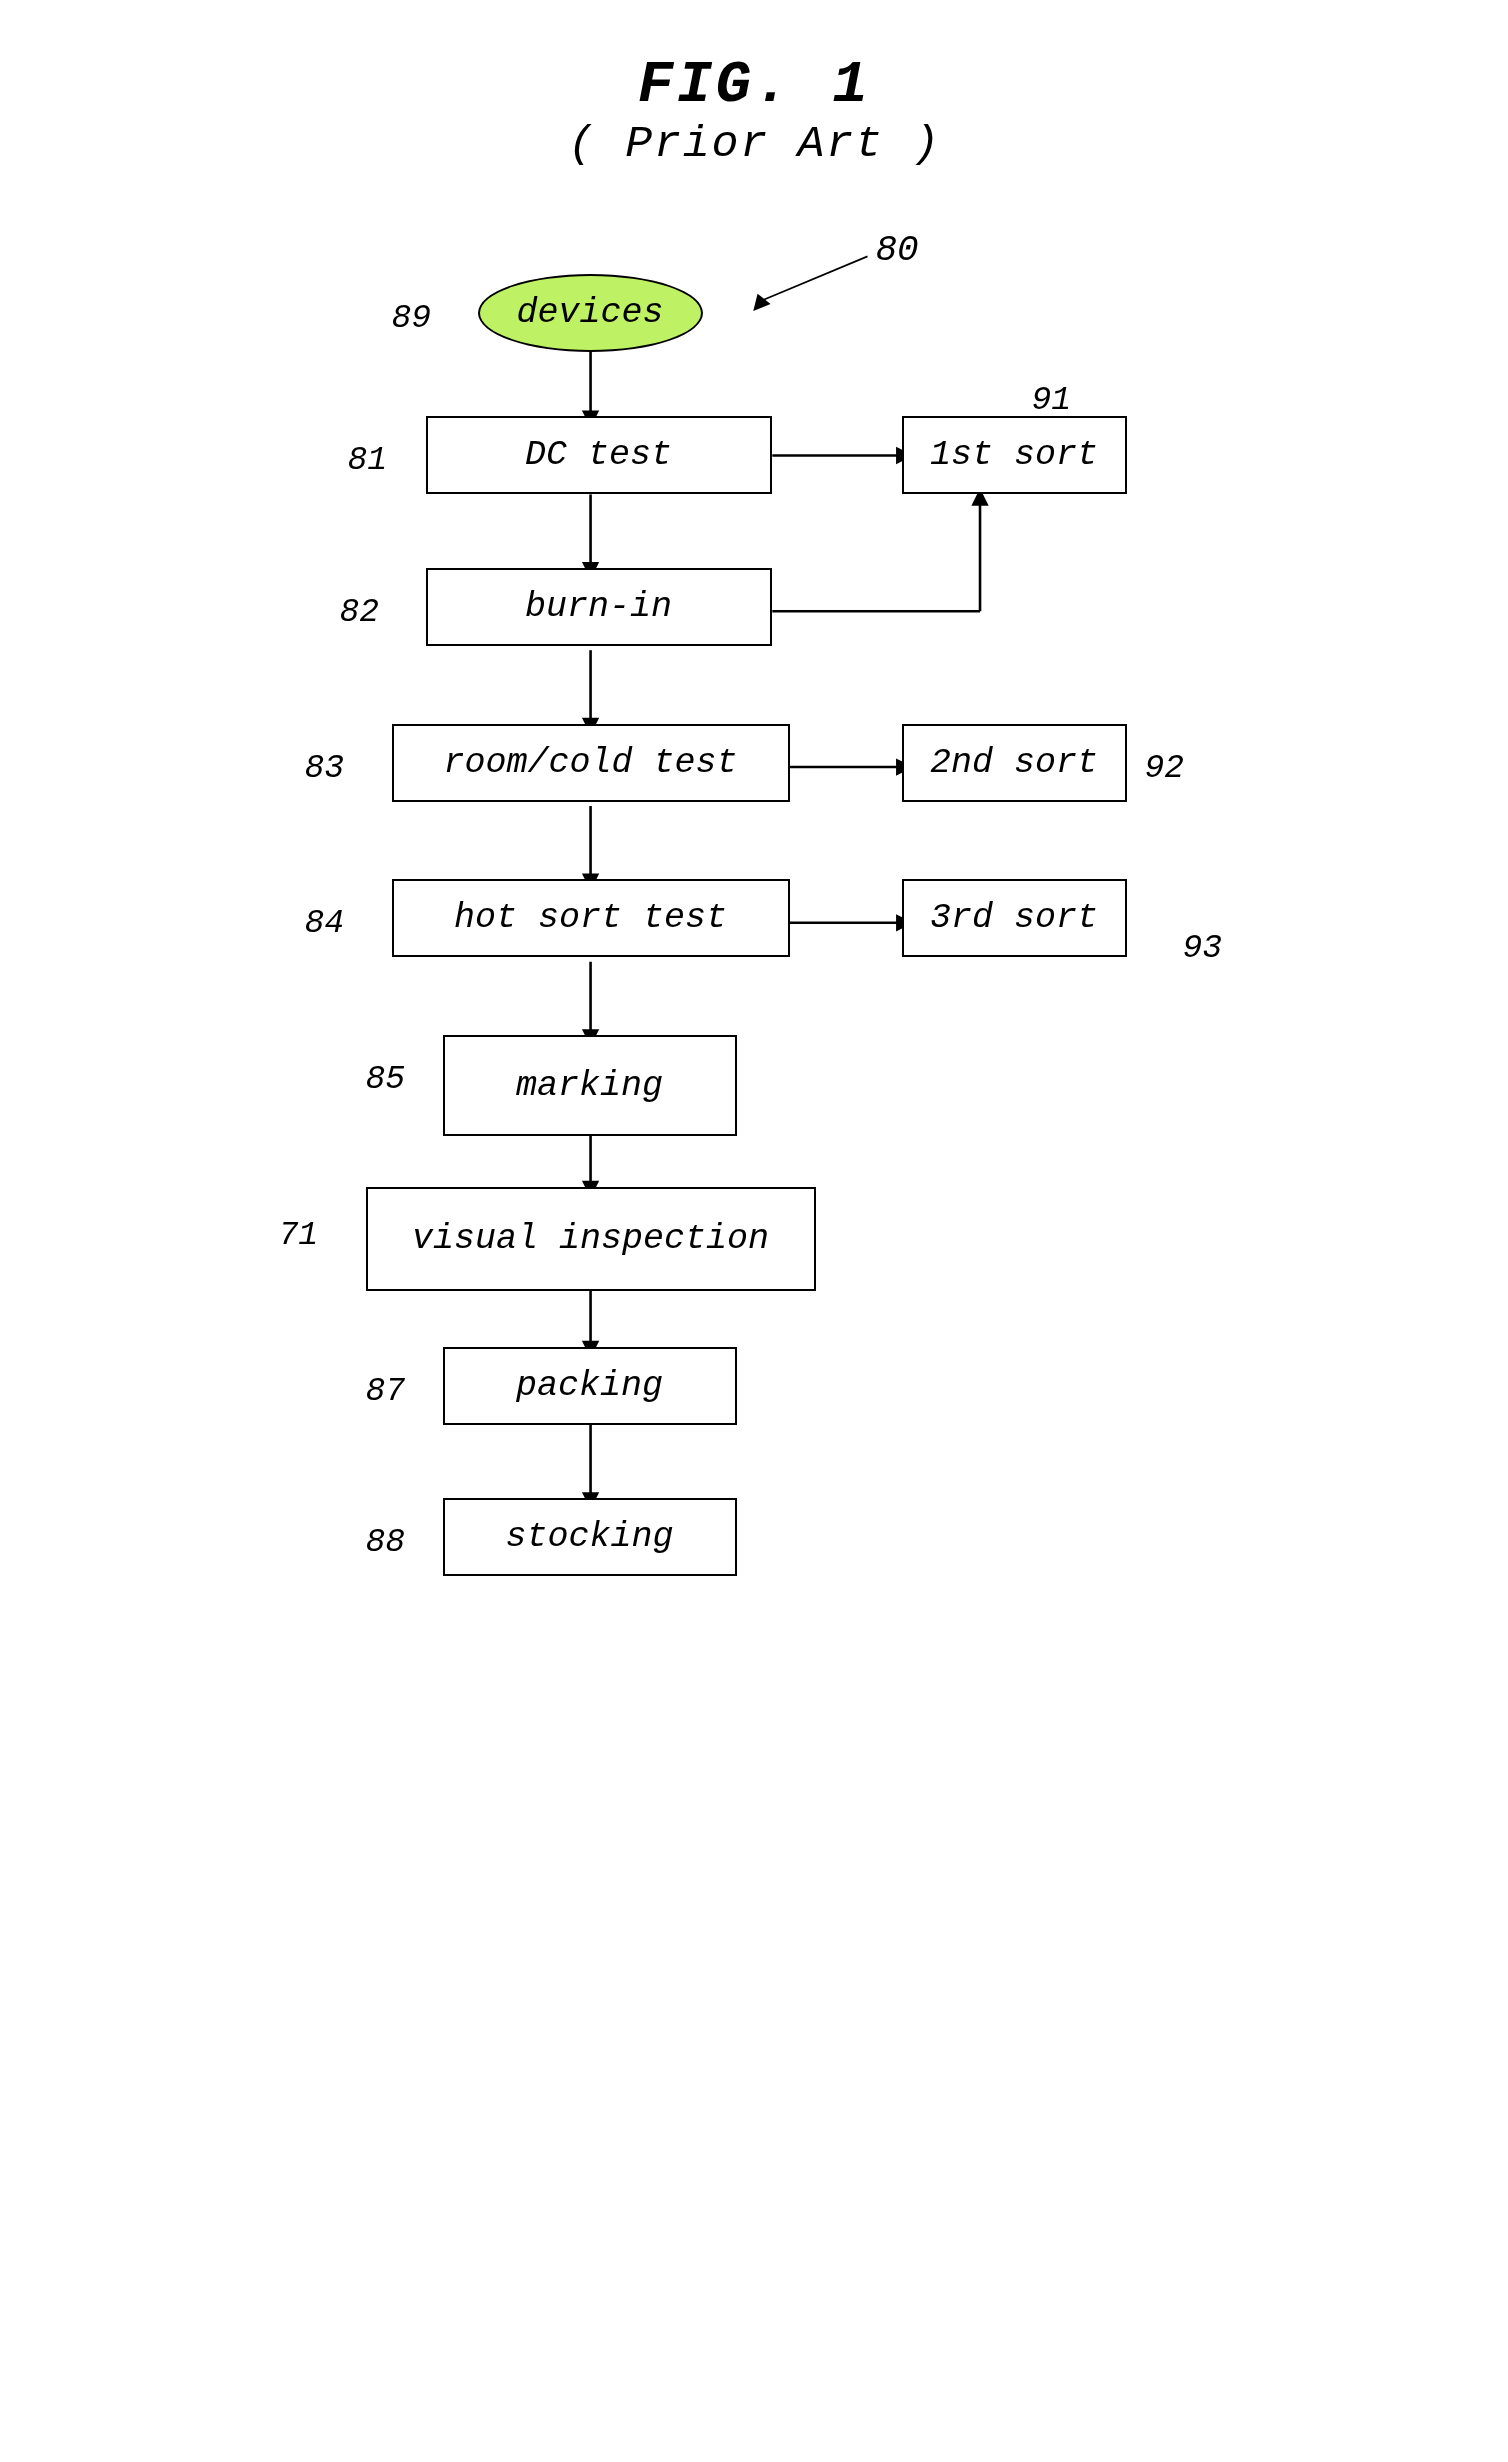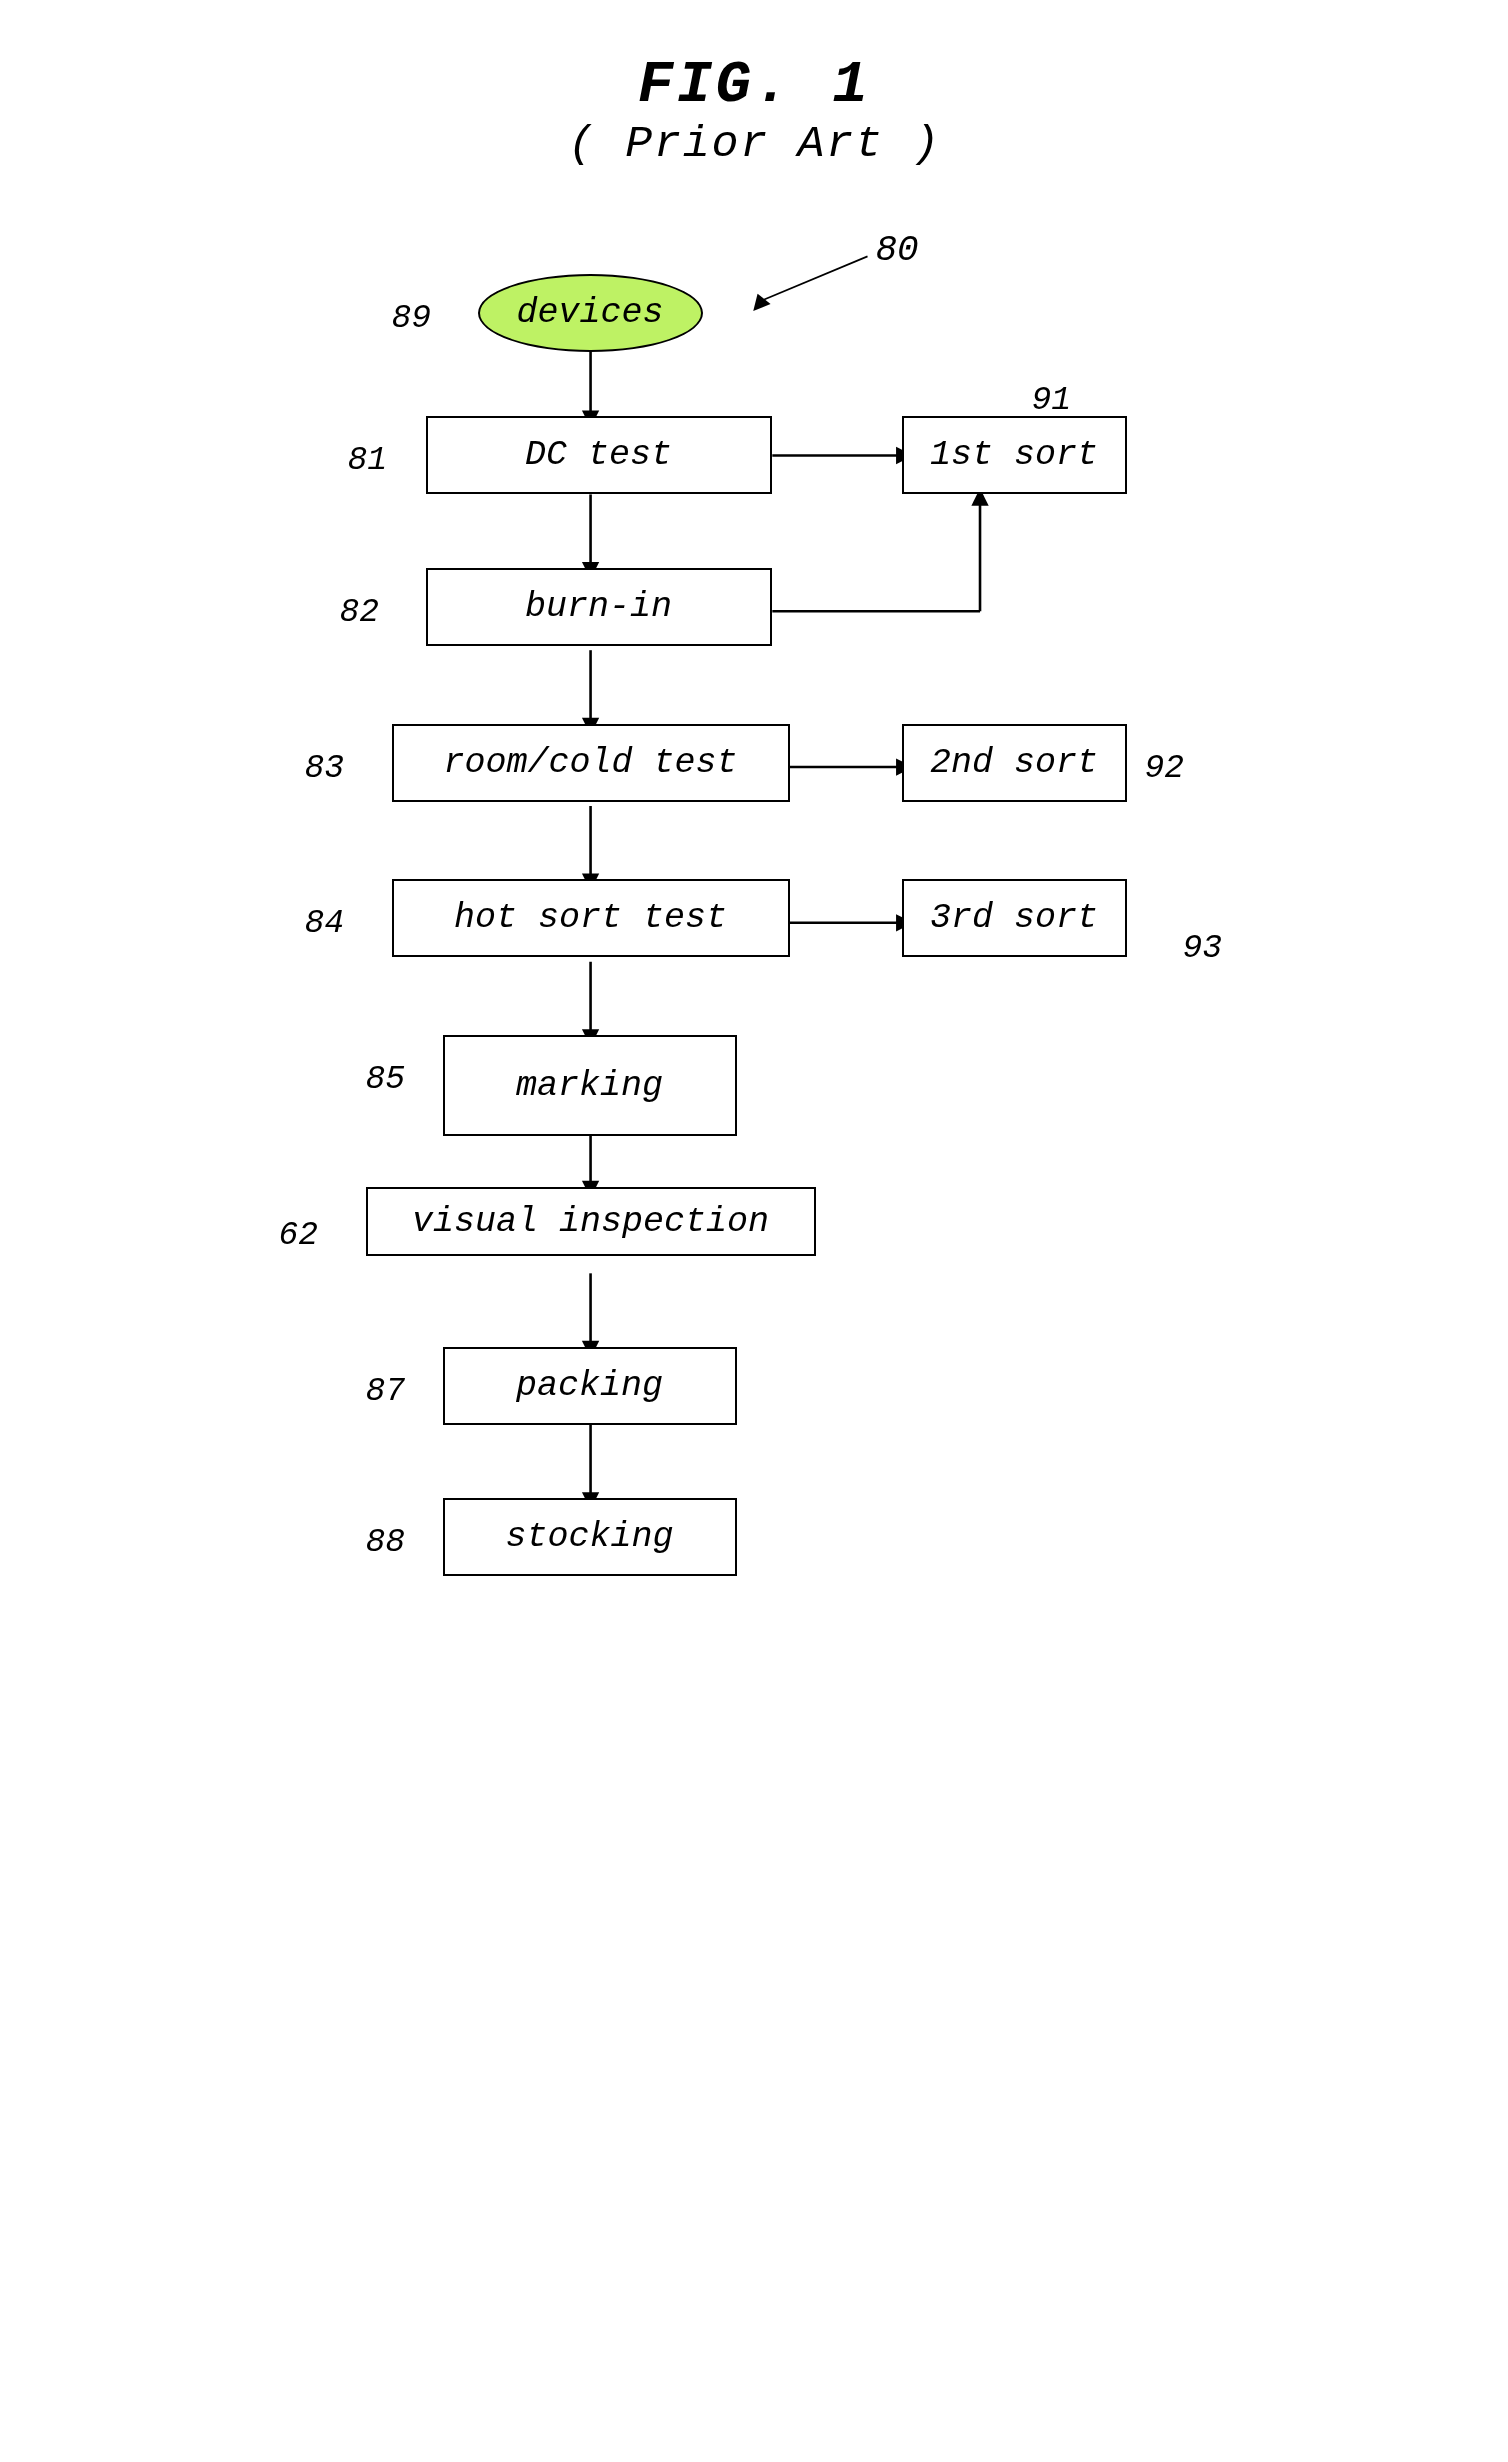--- a/index.html
+++ b/index.html
@@ -189,24 +189,24 @@
     <div class="flow-box" style="top: 692px; left: 623px; width: 225px; height: 78px;">
       <span>3rd sort</span>
     </div>
     <div class="flow-label" style="top: 718px; left: 904px; margin-top: 25px;">93</div>
 
     <div class="flow-box" style="top: 848px; left: 164px; width: 294px; height: 101px;">
       <span>marking</span>
     </div>
     <div class="flow-label" style="top: 874px; left: 87px;">85</div>
 
-    <div class="flow-box" style="top: 1000px; left: 87px; width: 450px; height: 69px;">
+    <div class="flow-box" style="top: 1000px; left: 87px; width: 450px; height: 104px;">
       <span>visual inspection</span>
     </div>
-    <div class="flow-label" style="top: 1030px; left: 0px;">62</div>
+    <div class="flow-label" style="top: 1030px; left: 0px;">71</div>
 
     <div class="flow-box" style="top: 1160px; left: 164px; width: 294px; height: 78px;">
       <span>packing</span>
     </div>
     <div class="flow-label" style="top: 1186px; left: 87px;">87</div>
 
     <div class="flow-box" style="top: 1311px; left: 164px; width: 294px; height: 78px;">
       <span>stocking</span>
     </div>
     <div class="flow-label" style="top: 1337px; left: 87px;">88</div>

